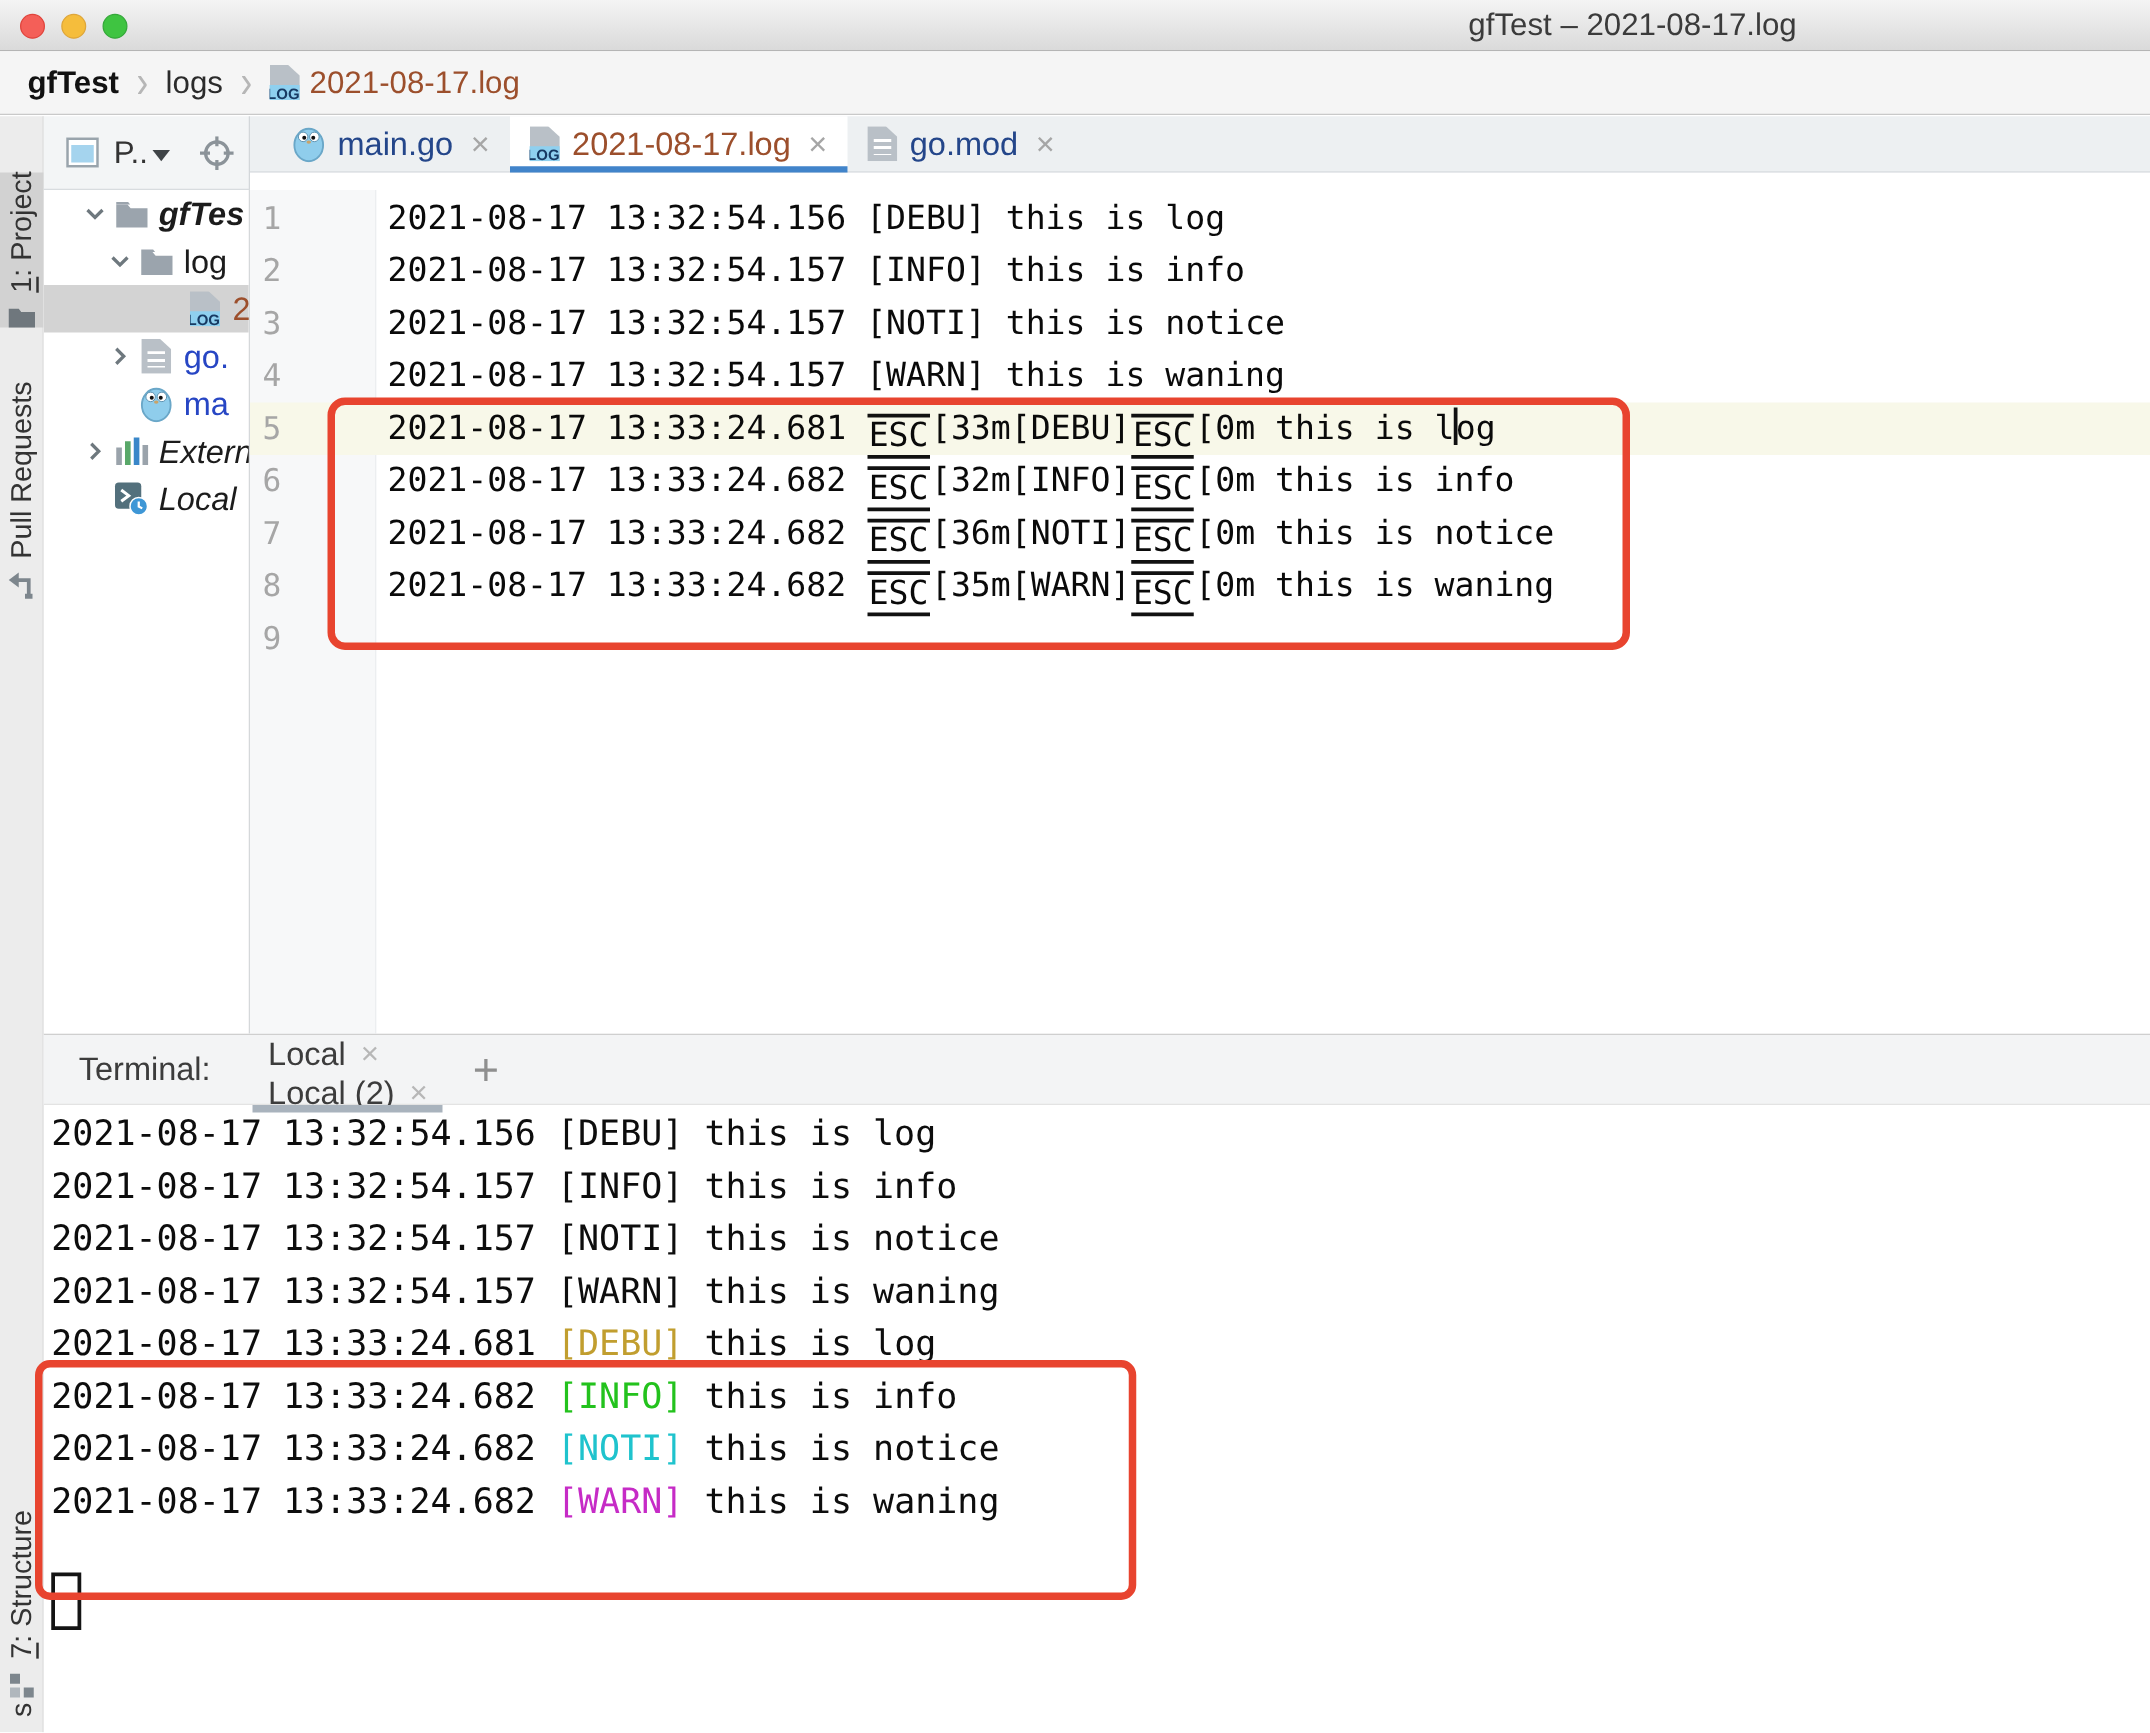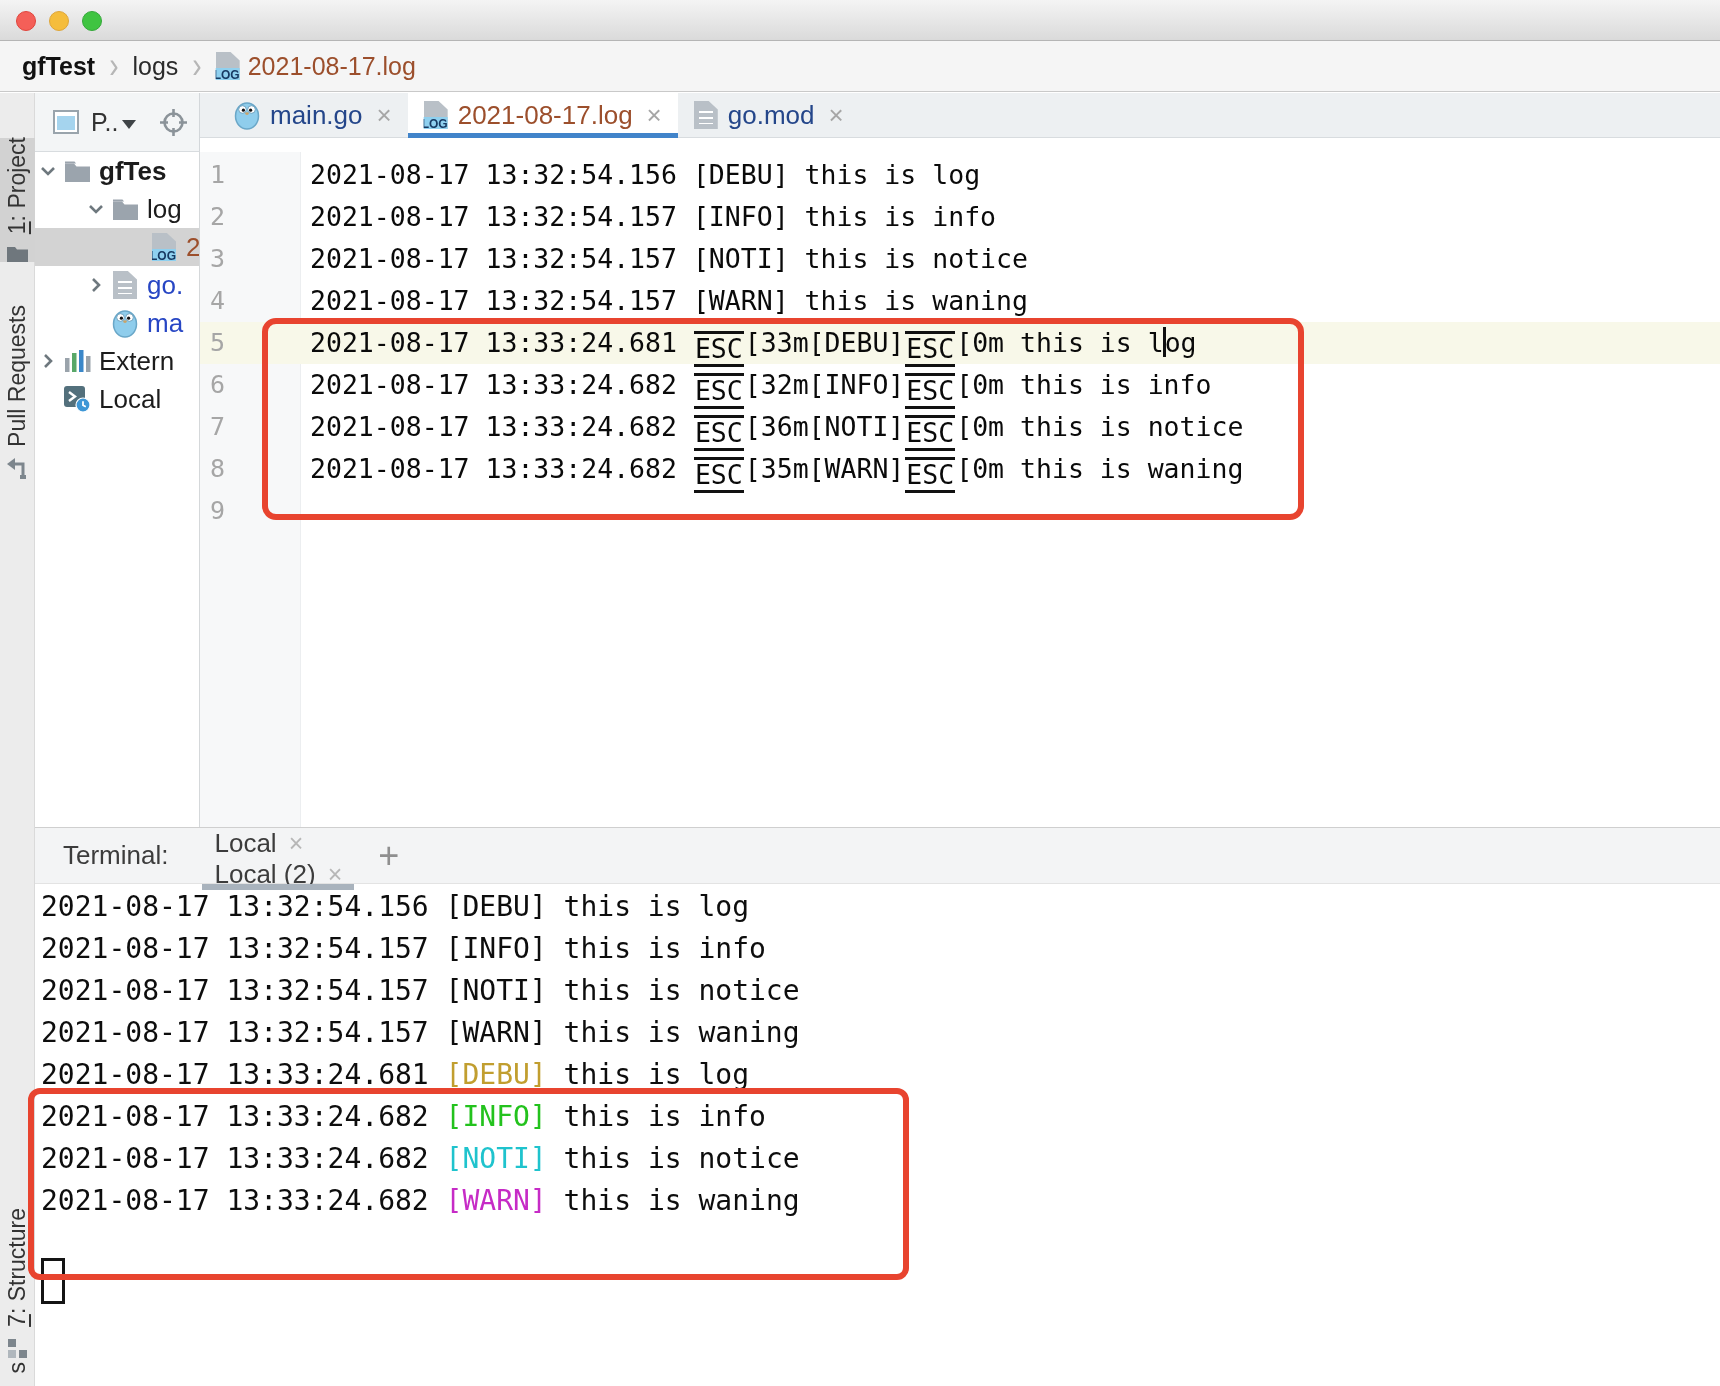--- a/index.html
+++ b/index.html
@@ -51,21 +51,21 @@
   .tab.active::after{content:'';position:absolute;left:0;right:0;bottom:-1px;height:5px;background:var(--accent,#4184ca);}
   .tab .x{font-size:26px;color:#a6a6a6;margin-left:4px;}
 
   
   .ppanel{position:absolute;left:35px;top:152px;width:165px;height:675px;background:#fff;
     border-right:1px solid #d5d8da;box-sizing:border-box;overflow:hidden;}
   .trow{display:flex;align-items:center;height:38px;font-size:26px;color:#1c1c1c;white-space:nowrap;}
   .trow.selected{background:#d3d3d3;}
   .trow .chev{width:26px;display:inline-flex;justify-content:center;flex:none;}
   .trow .ticon{width:32px;display:inline-flex;justify-content:center;flex:none;margin-right:6px;}
-  .trow.lvl0{padding-left:0;} .trow.lvl1{padding-left:48px;} .trow.lvl2{padding-left:113px;}
+  .trow.lvl0{padding-left:28px;font-style:italic;} .trow.lvl1{padding-left:48px;} .trow.lvl2{padding-left:113px;}
   .trow .tlabel.bold{font-weight:bold;}
 
   
   .editor{position:absolute;left:200px;top:152px;width:1520px;height:675px;background:#fff;overflow:hidden;}
   .gutterbg{position:absolute;left:0;top:0;bottom:0;width:100px;background:#f7f8f9;border-right:1px solid #eceef0;}
   .e-rows{position:absolute;left:0;top:2px;right:0;}
   .e-row{display:flex;height:42px;line-height:42px;font-family:"DejaVu Sans Mono",monospace;
     font-size:26.5px;color:#0a0a0a;white-space:pre;}
   .e-row.current{background:#f8f8e9;}
   .e-num{width:100px;padding-left:10px;box-sizing:border-box;color:#a6a6a6;font-size:25px;flex:none;}
@@ -106,20 +106,21 @@
 </style>
 </head>
 <body>
 
 <div class="app">
 
   <div class="titlebar">
     <span class="tl close"></span>
     <span class="tl min"></span>
     <span class="tl max"></span>
+    <div class="wtitle">gfTest – 2021-08-17.log</div>
   </div>
 
   <div class="crumbs" id="crumbs">
       <span class="crumb bold">
         <span>gfTest</span>
       </span>
       <span class="crumb-sep">›</span>
       <span class="crumb">
         <span>logs</span>
       </span>

